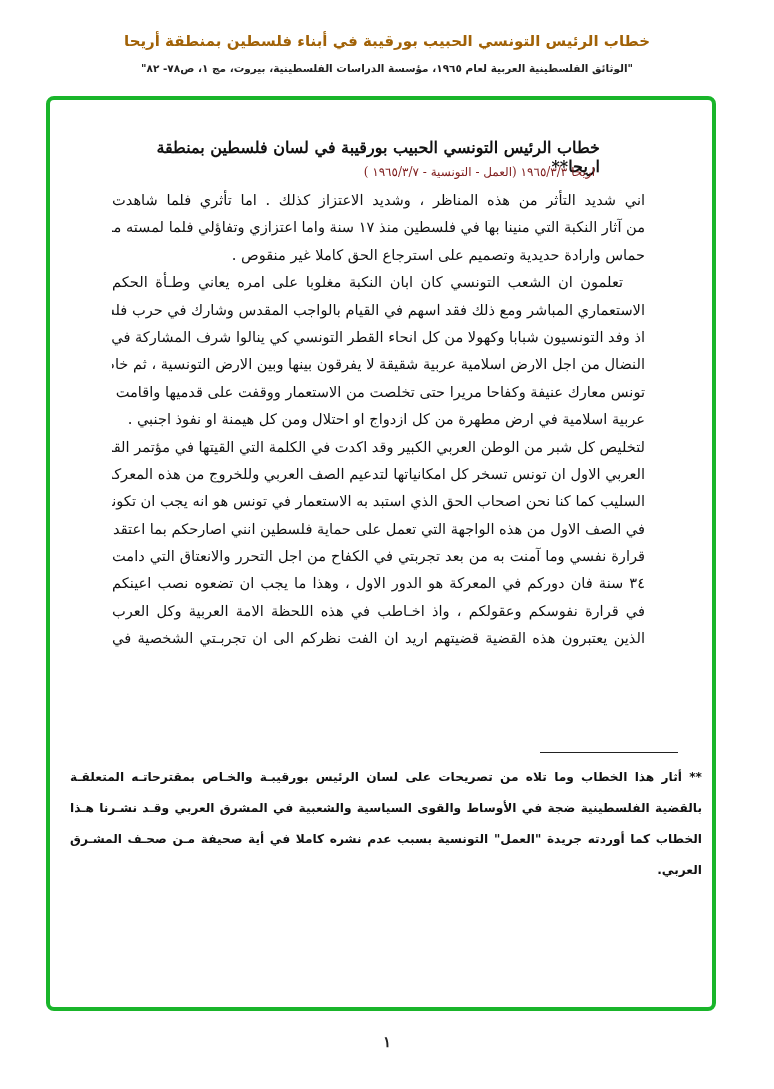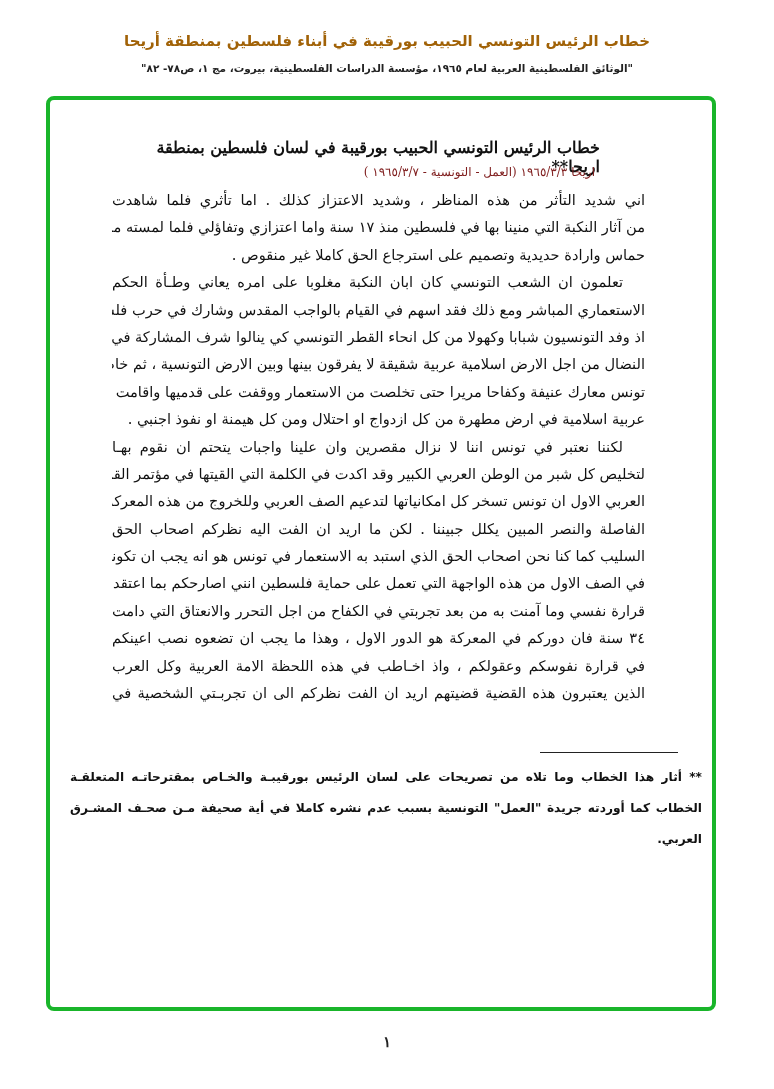--- a/index.html
+++ b/index.html
@@ -76,33 +76,32 @@
 <div class="body-text">
   <span class="line">اني شديد التأثر من هذه المناظر ، وشديد الاعتزاز كذلك . اما تأثري فلما شاهدت</span>
   <span class="line">من آثار النكبة التي منينا بها في فلسطين منذ ١٧ سنة واما اعتزازي وتفاؤلي فلما لمسته من</span>
   <span class="line last">حماس وارادة حديدية وتصميم على استرجاع الحق كاملا غير منقوص .</span>
   <span class="line indent">تعلمون ان الشعب التونسي كان ابان النكبة مغلوبا على امره يعاني وطـأة الحكم</span>
   <span class="line">الاستعماري المباشر ومع ذلك فقد اسهم في القيام بالواجب المقدس وشارك في حرب فلسطين</span>
   <span class="line">اذ وفد التونسيون شبابا وكهولا من كل انحاء القطر التونسي كي ينالوا شرف المشاركة في</span>
   <span class="line">النضال من اجل الارض اسلامية عربية شقيقة لا يفرقون بينها وبين الارض التونسية ، ثم خاضت</span>
   <span class="line">تونس معارك عنيفة وكفاحا مريرا حتى تخلصت من الاستعمار ووقفت على قدميها واقامت دولة</span>
   <span class="line last">عربية اسلامية في ارض مطهرة من كل ازدواج او احتلال ومن كل هيمنة او نفوذ اجنبي .</span>
-  <span class="line indent">لكننا نعتبر في تونس اننا لا نزال مقصرين وان علينا واجبات يتحتم ان نقوم بهـا</span>
   <span class="line">لتخليص كل شبر من الوطن العربي الكبير وقد اكدت في الكلمة التي القيتها في مؤتمر القمة</span>
   <span class="line">العربي الاول ان تونس تسخر كل امكانياتها لتدعيم الصف العربي وللخروج من هذه المعركة</span>
-  <span class="line">الفاصلة والنصر المبين يكلل جبيننا . لكن ما اريد ان الفت اليه نظركم اصحاب الحق</span>
   <span class="line">السليب كما كنا نحن اصحاب الحق الذي استبد به الاستعمار في تونس هو انه يجب ان تكونوا</span>
   <span class="line">في الصف الاول من هذه الواجهة التي تعمل على حماية فلسطين انني اصارحكم بما اعتقده في</span>
   <span class="line">قرارة نفسي وما آمنت به من بعد تجربتي في الكفاح من اجل التحرر والانعتاق التي دامت</span>
   <span class="line">٣٤ سنة فان دوركم في المعركة هو الدور الاول ، وهذا ما يجب ان تضعوه نصب اعينكم</span>
   <span class="line">في قرارة نفوسكم وعقولكم ، واذ اخـاطب في هذه اللحظة الامة العربية وكل العرب</span>
   <span class="line">الذين يعتبرون هذه القضية قضيتهم اريد ان الفت نظركم الى ان تجربـتي الشخصية في</span>
 </div>
 
 <div class="sep"></div>
 
 <div class="footnote">
   <span class="fn-line">** أثار هذا الخطاب وما تلاه من تصريحات على لسان الرئيس بورقيبـة والخـاص بمقترحاتـه المتعلقـة</span>
+  <span class="fn-line">بالقضية الفلسطينية ضجة في الأوساط والقوى السياسية والشعبية في المشرق العربي وقـد نشـرنا هـذا</span>
   <span class="fn-line">الخطاب كما أوردته جريدة "العمل" التونسية بسبب عدم نشره كاملا في أية صحيفة مـن صحـف المشـرق</span>
   <span class="fn-line last">العربي.</span>
 </div>
 
 <div class="page-number">١</div>
 
 </body></html>

